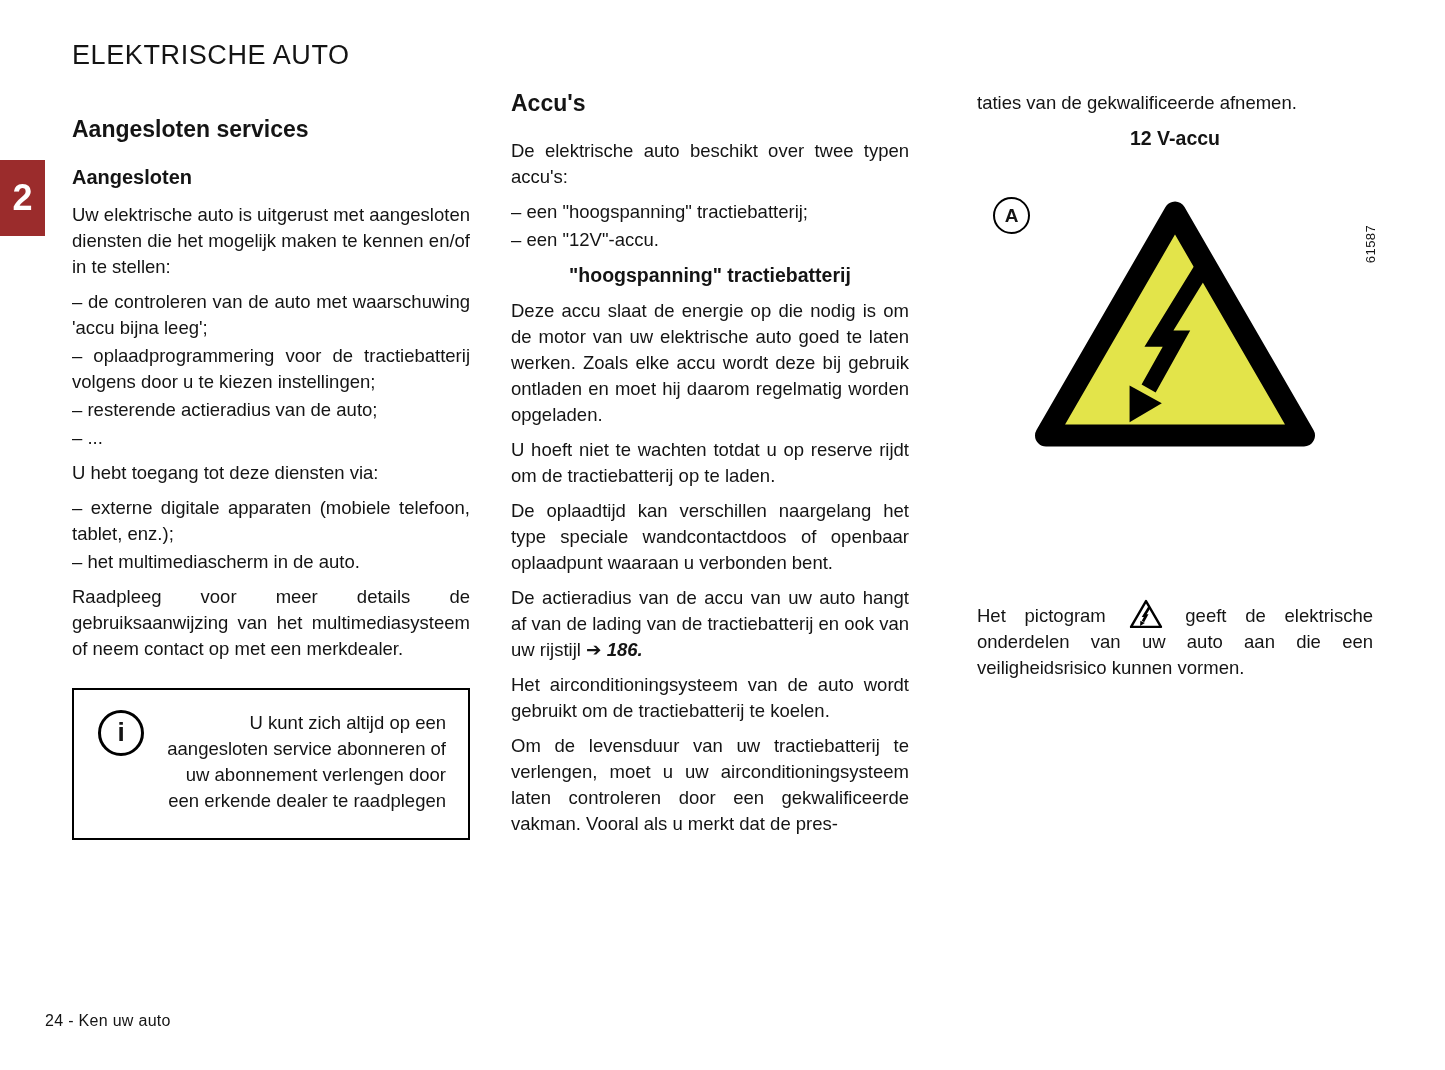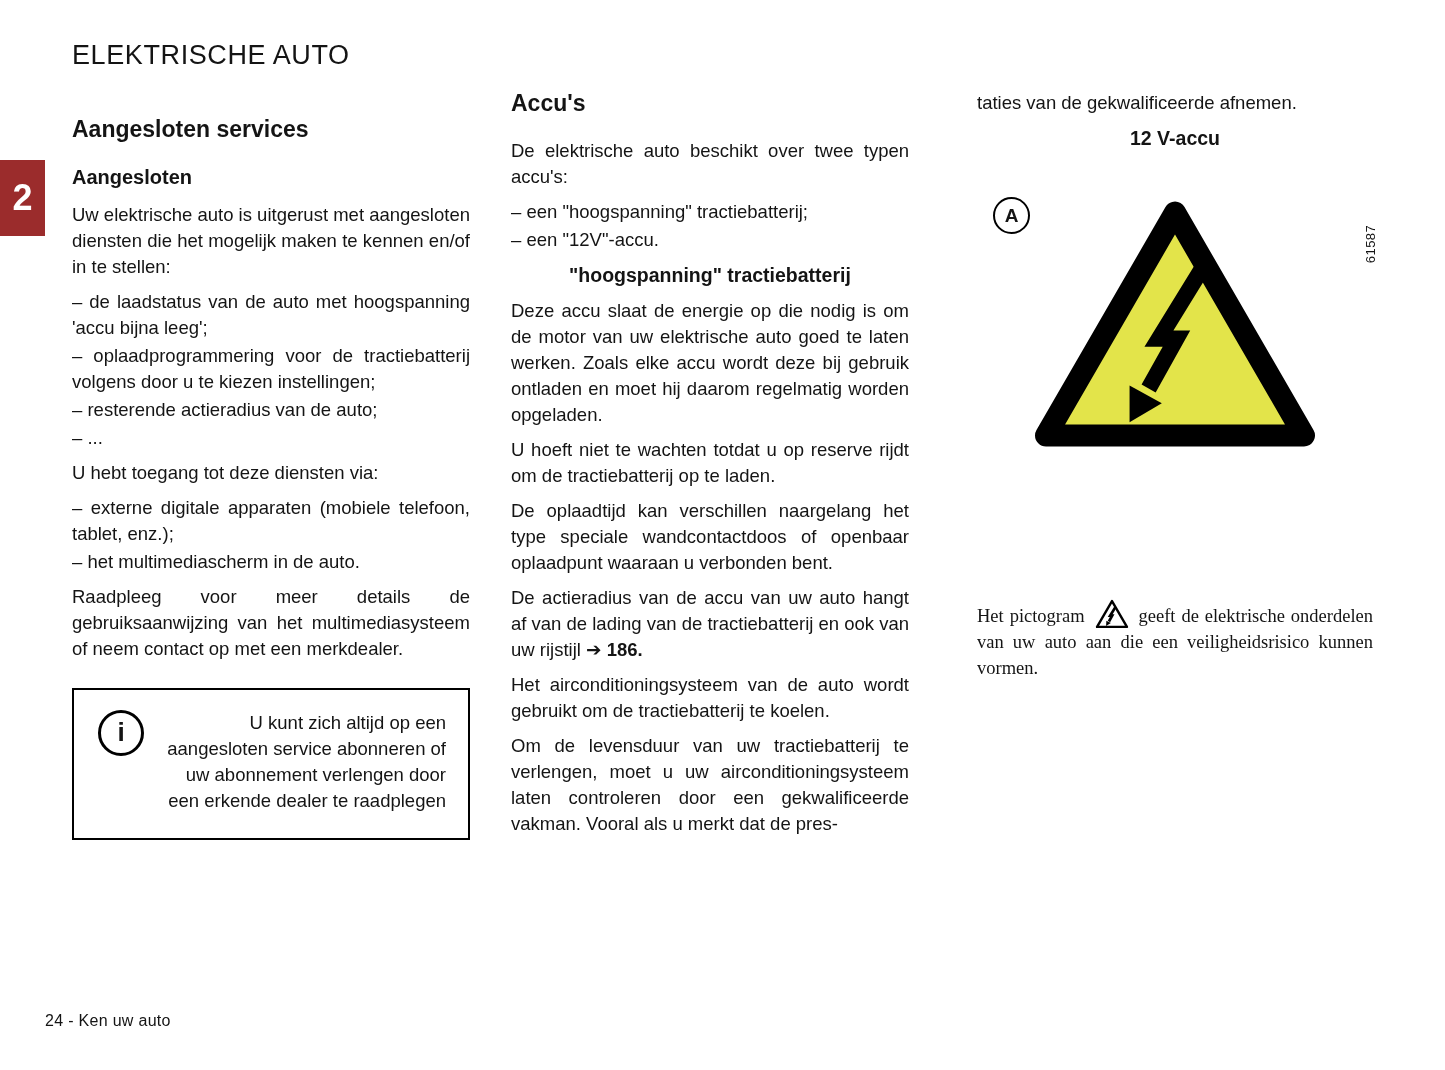--- a/index.html
+++ b/index.html
@@ -21,21 +21,21 @@
   .col{position:absolute;font-size:18.5px;line-height:26px;}
   .col1{left:72px;top:116px;width:398px;}
   .col2{left:511px;top:90px;width:398px;}
   .col3{left:977px;top:90px;width:396px;}
   .col h2{font-size:23px;font-weight:bold;margin:0 0 22px 0;}
   .col h3{font-size:20px;font-weight:bold;margin:0 0 12px 0;}
   .col h4{font-size:19.5px;font-weight:bold;margin:4px 0 10px 0;text-align:center;}
   .col p{margin:0 0 9px 0;text-align:justify;}
   .bullets{margin:0 0 9px 0;}
   .bullets p{margin:0 0 2px 0;}
-  .ref{font-weight:bold;white-space:nowrap;}
+  .ref{font-weight:bold;white-space:nowrap;font-style:italic;}
   .info-box{
     margin-top:26px;border:2px solid #000;padding:16px 18px 20px 18px;
   }
   .info-icon{
     float:left;width:40px;height:40px;border:3px solid #000;border-radius:50%;
     text-align:center;line-height:38px;font-size:26px;font-weight:bold;
     margin:4px 14px 16px 6px;
   }
   .info-box p{text-align:right;margin:4px;}
   .figure{position:relative;margin-top:10px;height:332px;}
@@ -49,39 +49,39 @@
     position:absolute;right:-18px;top:36px;
     transform:rotate(-90deg);transform-origin:center;
     font-size:13px;letter-spacing:.5px;
   }
   .warning-triangle{display:block;margin:44px auto 0 auto;width:298px;height:258px;}
   .tri-body{fill:var(--warning-yellow,#e3e44a);stroke:#000;stroke-width:15;stroke-linejoin:round;}
   .tri-body-small{fill:#ffffff;stroke:#000;stroke-width:14;stroke-linejoin:round;}
   .bolt-line{fill:none;stroke:#000;stroke-width:11;}
   .bolt-line-small{fill:none;stroke:#000;stroke-width:16;}
   .bolt-head{fill:#000;}
-  .picto-para{margin-top:72px !important;font-family:Liberation Serif, serif;}
+  .picto-para{margin-top:72px !important;}
   .inline-hazard{width:34px;height:30px;vertical-align:-7px;margin:0 4px;}
   .page-footer{
     position:absolute;left:45px;top:1012px;font-size:16px;letter-spacing:.3px;
   }
 </style>
 </head>
 <body>
 
 <h1 class="page-title">ELEKTRISCHE AUTO</h1>
 
 <div class="chapter-tab">2</div>
 
 <section class="col col1">
   <h2>Aangesloten services</h2>
   <h3>Aangesloten</h3>
   <p>Uw elektrische auto is uitgerust met aangesloten diensten die het mogelijk maken te kennen en/of in te stellen:</p>
   <div class="bullets">
-    <p>– de laadstatus van de auto met hoogspanning 'accu bijna leeg';</p>
+    <p>– de controleren van de auto met waarschuwing 'accu bijna leeg';</p>
     <p>– oplaadprogrammering voor de tractiebatterij volgens door u te kiezen instellingen;</p>
     <p>– resterende actieradius van de auto;</p>
     <p>– ...</p>
   </div>
   <p>U hebt toegang tot deze diensten via:</p>
   <div class="bullets">
     <p>– externe digitale apparaten (mobiele telefoon, tablet, enz.);</p>
     <p>– het multimediascherm in de auto.</p>
   </div>
   <p>Raadpleeg voor meer details de gebruiksaanwijzing van het multimediasysteem of neem contact op met een merkdealer.</p>

